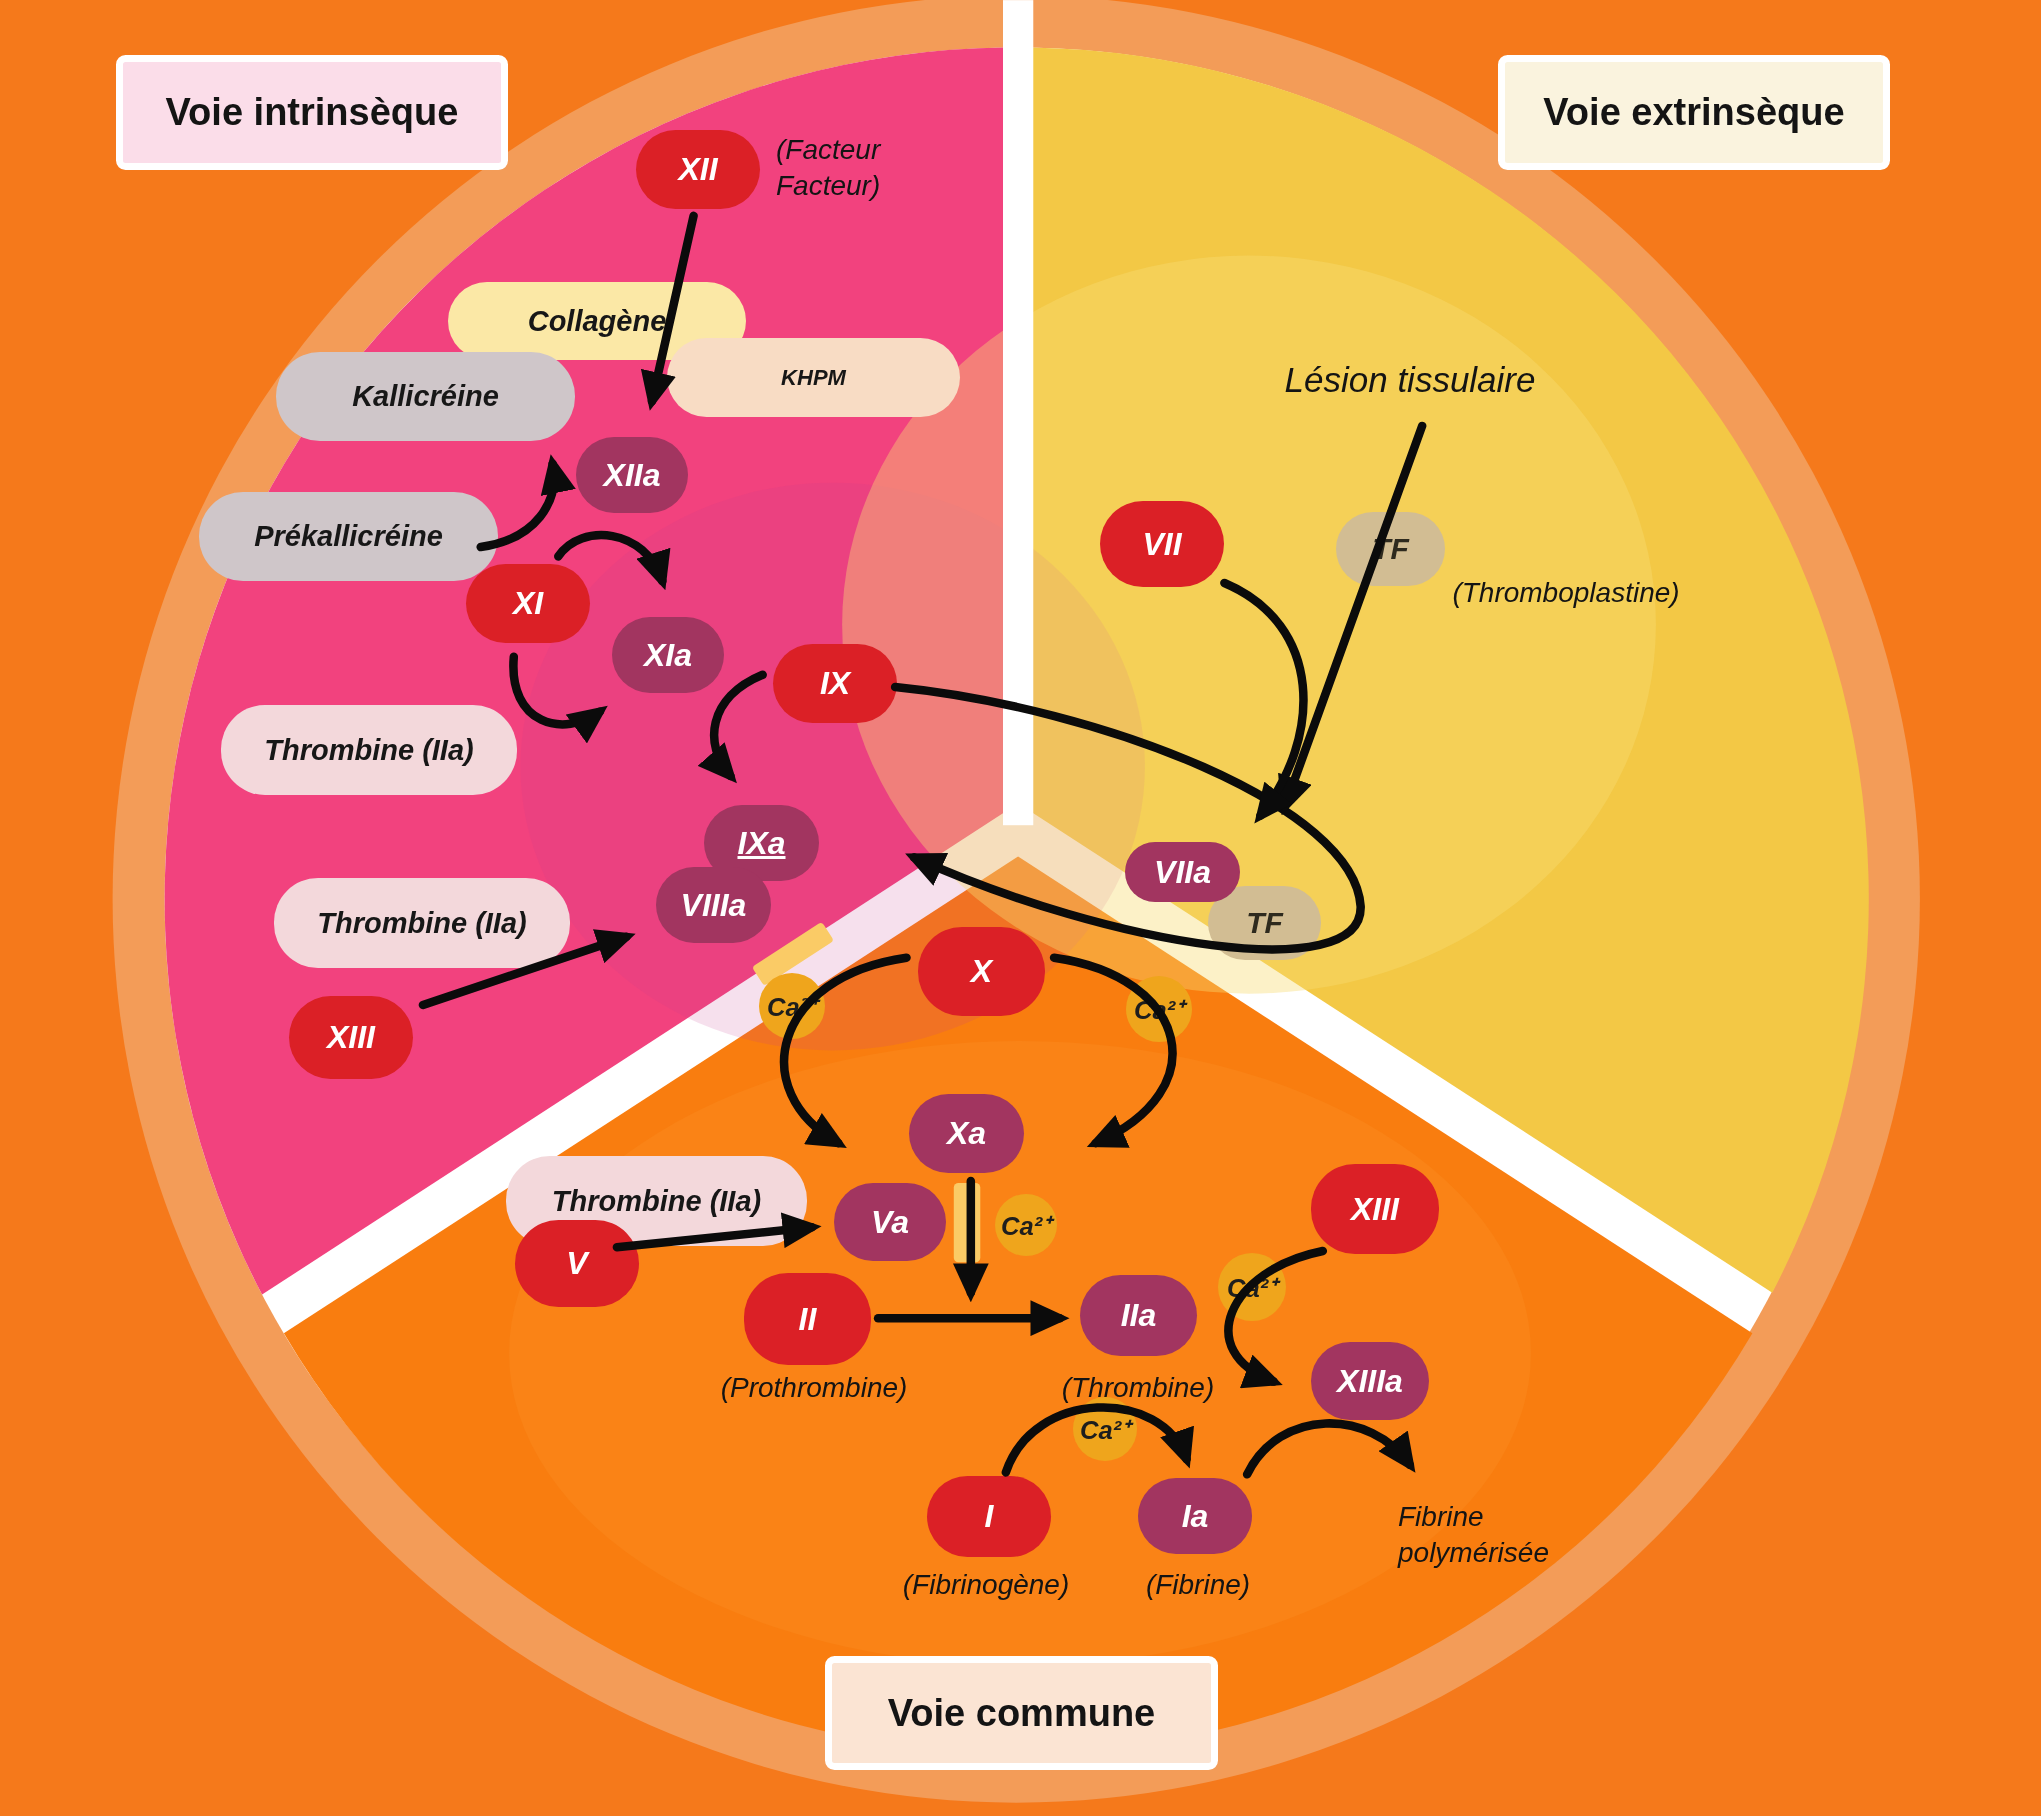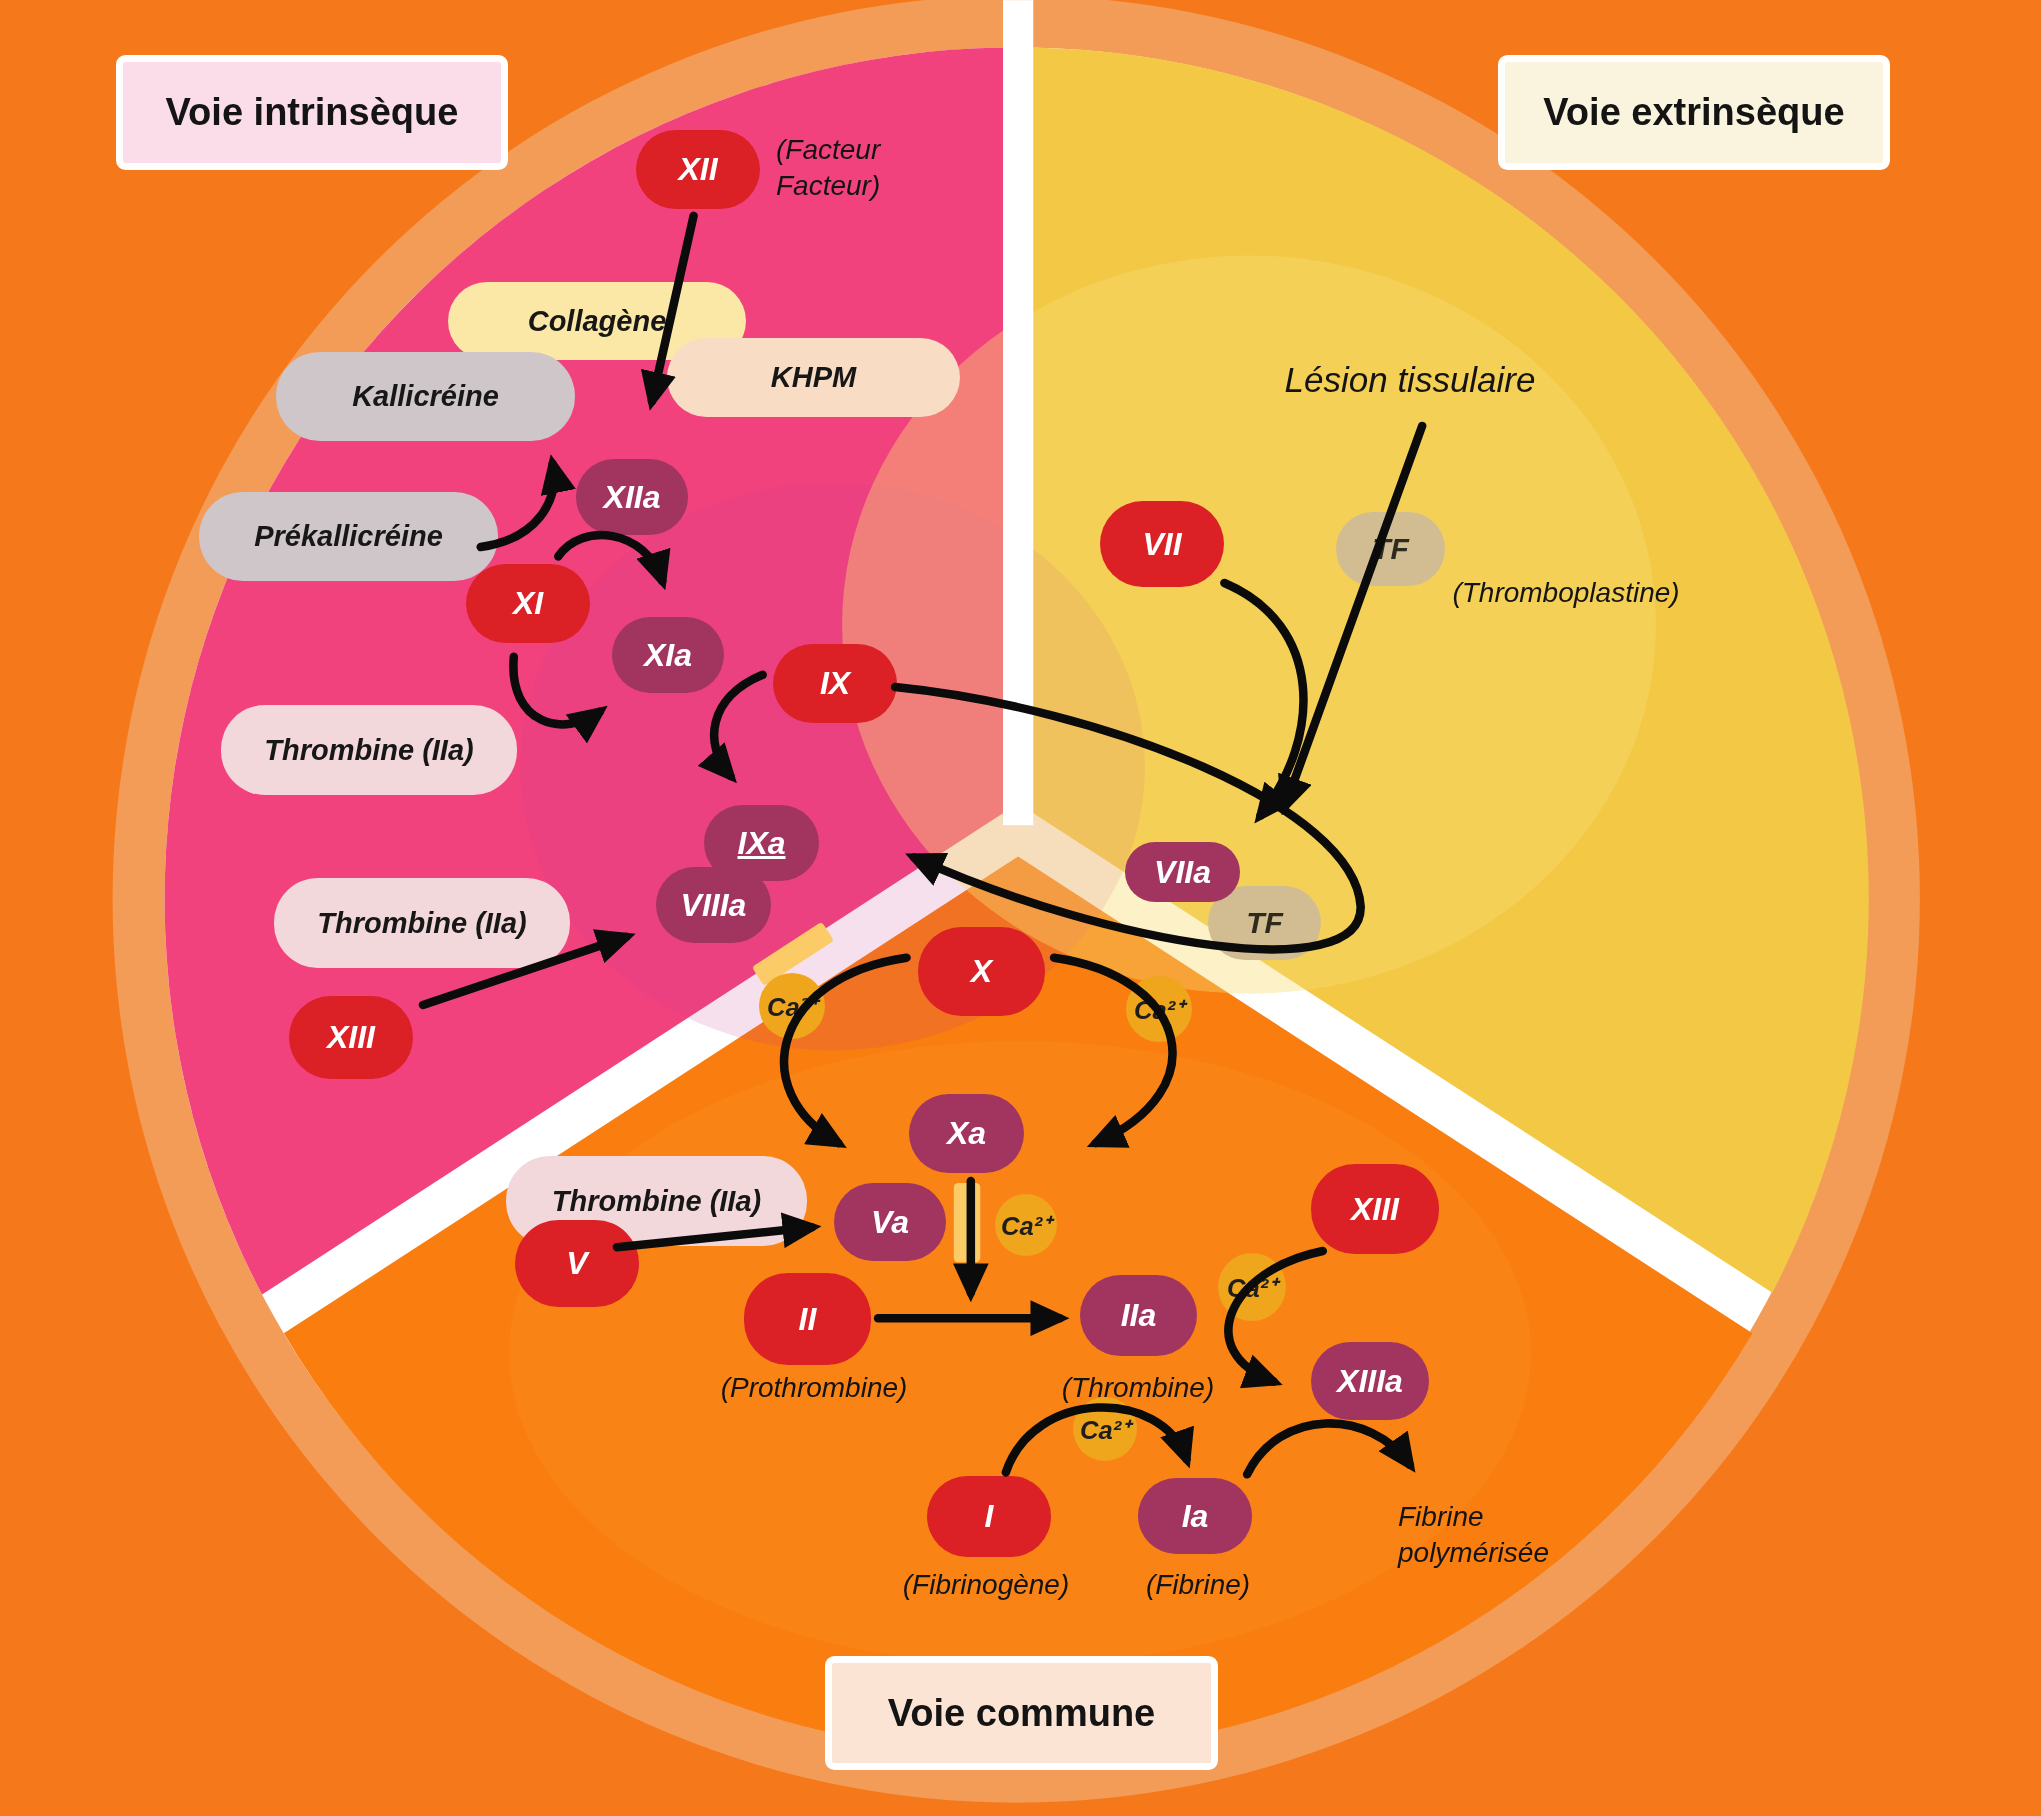--- a/index.html
+++ b/index.html
@@ -26,21 +26,21 @@
     position:absolute;display:flex;align-items:center;justify-content:center;
     font-style:italic;font-weight:600;border-radius:44px;box-sizing:border-box;
     white-space:nowrap;
   }
   .pill.red{background:var(--factor_red,#DB2026);color:#fff;font-size:32px;}
   .pill.maroon{background:var(--factor_active,#A23560);color:#fff;font-size:32px;}
   .pill.tan{background:var(--tissue_factor,#D2BD93);color:#2e2a1e;font-size:30px;}
   .pill.grey{background:var(--grey_pill,#CFC6C9);color:#171717;font-size:29px;font-weight:700;}
   .pill.lpink{background:var(--thrombin_pill,#F3D8DB);color:#171717;font-size:29px;font-weight:700;}
   .pill.lyellow{background:var(--collagen_pill,#FBE8A6);color:#171717;font-size:29px;font-weight:700;}
-  .pill.lpeach{background:var(--khpm_pill,#F8DCC4);color:#171717;font-size:29px;font-weight:700;}
+  .pill.lpeach{background:var(--khpm_pill,#F8DCC4);color:#171717;font-size:22px;font-weight:700;}
 
   .ca{
     position:absolute;border-radius:50%;background:var(--calcium,#EFA51C);
     display:flex;align-items:center;justify-content:center;
     color:#1e1e1e;font-size:25.6px;font-style:italic;font-weight:600;
   }
 
   .note{
     position:absolute;color:#141414;font-style:italic;font-weight:500;
     font-size:28px;line-height:36px;white-space:nowrap;
@@ -91,21 +91,21 @@
     <div class="pill lpeach" style="left:667px;top:338px;width:293px;height:79px;">
         <span>KHPM</span>
       </div>
     <div class="pill grey" style="left:199px;top:492px;width:299px;height:89px;">
         <span>Prékallicréine</span>
       </div>
 
     <div class="pill red" style="left:636px;top:130px;width:124px;height:79px;">
         <span>XII</span>
       </div>
-    <div class="pill maroon" style="left:576px;top:459px;width:112px;height:76px;">
+    <div class="pill maroon" style="left:576px;top:437px;width:112px;height:76px;">
         <span>XIIa</span>
       </div>
     <div class="pill red" style="left:466px;top:564px;width:124px;height:79px;">
         <span>XI</span>
       </div>
     <div class="pill maroon" style="left:612px;top:617px;width:112px;height:76px;">
         <span>XIa</span>
       </div>
     <div class="pill red" style="left:773px;top:644px;width:124px;height:79px;">
         <span>IX</span>

